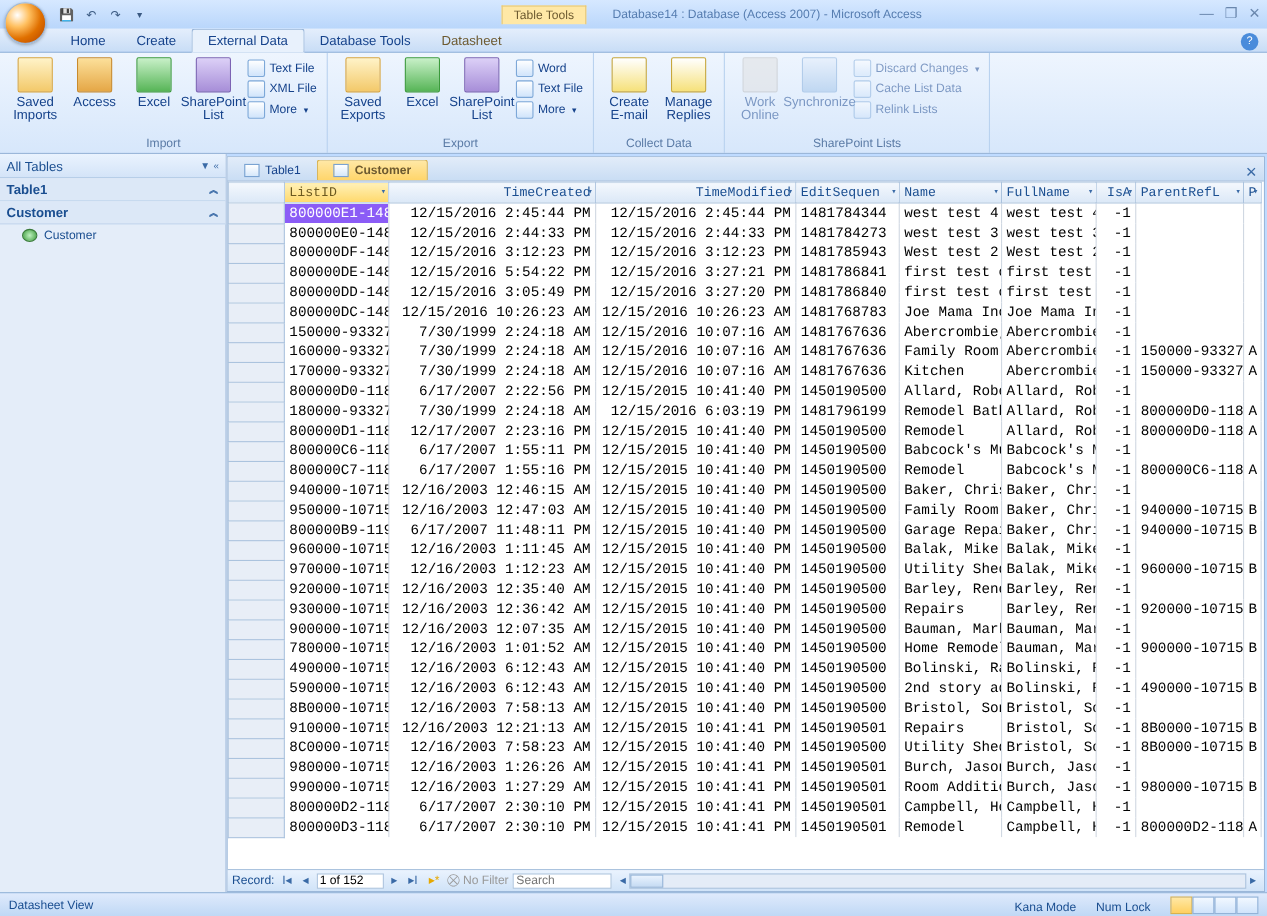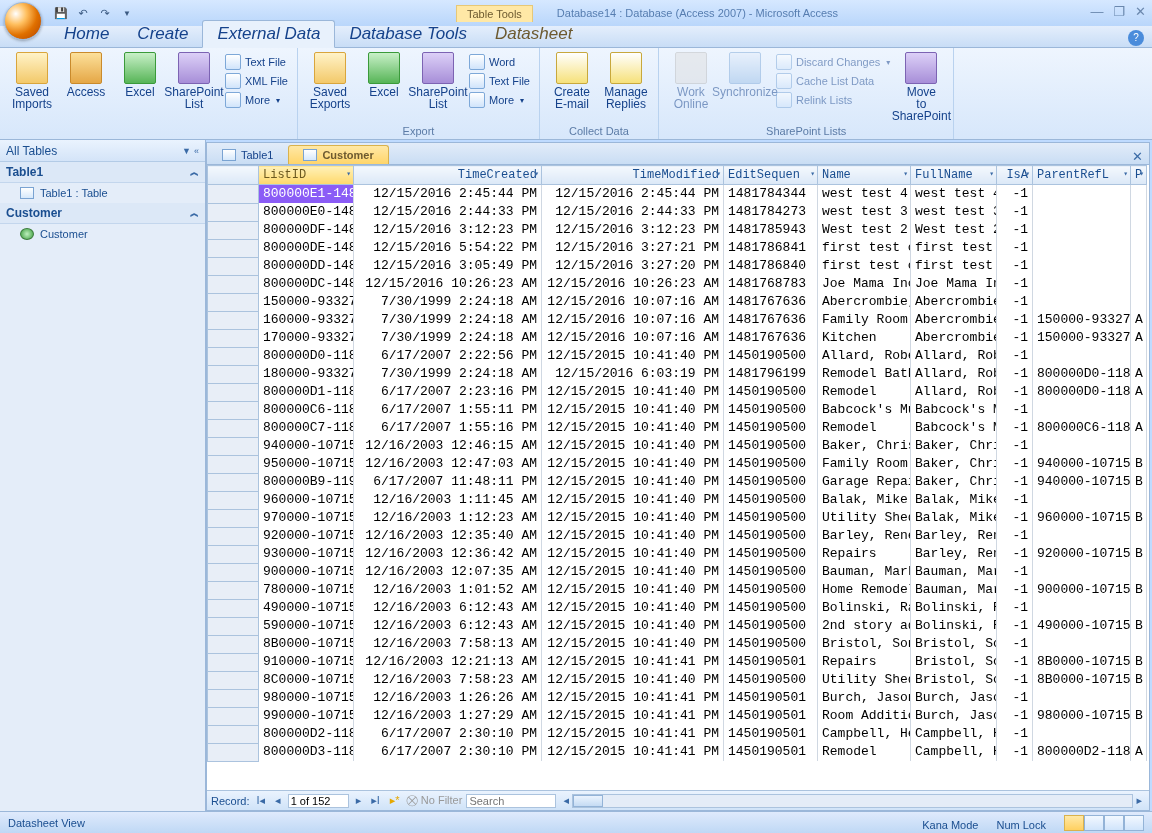--- a/index.html
+++ b/index.html
@@ -6,21 +6,21 @@
 body { font-family:"Segoe UI",Tahoma,sans-serif; font-size:11px; background:#bfdbff; color:#15428b; width:1152px; height:833px; overflow:hidden; display:flex; flex-direction:column; }
 .titlebar { height:26px; background:linear-gradient(#d6e8ff,#b9d6fb); display:flex; align-items:center; padding:0 4px; color:#3b5a82; position:relative; }
 .office-btn { width:38px; height:38px; border-radius:50%; background:radial-gradient(circle at 30% 30%, #fff,#ffc060 30%,#e07000 60%,#b04000); border:1px solid #9bb7d9; position:absolute; top:2px; left:4px; box-shadow:0 1px 3px rgba(0,0,0,.3); z-index:10; }
 .qat { margin-left:48px; display:flex; gap:4px; align-items:center; }
 .qat-btn { width:18px; height:18px; display:flex; align-items:center; justify-content:center; }
 .title-context { margin-left:320px; background:#ffe8a6; border:1px solid #e6c878; border-bottom:none; padding:2px 10px; font-size:11px; color:#6d5a30; }
 .title-text { margin-left:24px; color:#567db0; }
 .winctrls { position:absolute; right:6px; top:4px; display:flex; gap:10px; color:#6a87ad; font-size:13px; }
 
 .tabbar { height:22px; background:linear-gradient(#e4eefc,#c8ddf6); display:flex; align-items:flex-end; padding-left:50px; border-bottom:1px solid #9bb7d9; position:relative; }
-.tab { padding:3px 14px 3px; color:#15428b; cursor:pointer; font-size:17px;font-style:italic; }
+.tab { padding:3px 14px 3px; color:#15428b; cursor:pointer; font-size:12px; }
 .tab.active { background:#e8f1fc; border:1px solid #9bb7d9; border-bottom:1px solid #e8f1fc; border-radius:3px 3px 0 0; margin-bottom:-1px; }
 .tab.context { color:#6d5a30; }
 .helpbtn { position:absolute; right:8px; top:4px; width:16px; height:16px; border-radius:50%; background:#4a8cdb; color:#fff; font-size:10px; text-align:center; line-height:16px; }
 
 .ribbon { height:92px; background:linear-gradient(#eef5fe,#d7e7fb); border-bottom:1px solid #9bb7d9; display:flex; }
 .rgroup { display:flex; flex-direction:column; border-right:1px solid #b9d2ef; padding:2px 6px 1px; }
 .rgroup-body { display:flex; align-items:flex-start; flex:1; gap:2px; }
 .rgroup-label { text-align:center; font-size:11px; color:#5b7ba6; padding:1px 0; }
 .rbtn-lg { display:flex; flex-direction:column; align-items:center; justify-content:flex-start; width:52px; padding:2px 2px; text-align:center; line-height:12px; font-size:12px; color:#15428b; }
 .rbtn-lg .ico { width:32px; height:32px; margin-bottom:2px; }
@@ -143,20 +143,21 @@
           <div class="rbtn-sm">
             <span class="ico"></span>
             <span>XML File</span>
           </div>
           <div class="rbtn-sm arrow-down">
             <span class="ico"></span>
             <span>More</span>
           </div>
         </div>
       </div>
+      <div class="rgroup-label">Import</div>
     </div>
     <div class="rgroup">
       <div class="rgroup-body">
         <div class="rbtn-lg">
           <span class="ico folder"></span>
           <span>Saved<br>Exports</span>
         </div>
         <div class="rbtn-lg">
           <span class="ico excel"></span>
           <span>Excel</span>
@@ -211,47 +212,39 @@
             <span>Discard Changes</span>
           </div>
           <div class="rbtn-sm" style="opacity: 0.5; align-items: center;">
             <span class="ico"></span>
             <span>Cache List Data</span>
           </div>
           <div class="rbtn-sm" style="opacity: 0.5;">
             <span class="ico"></span>
             <span>Relink Lists</span>
           </div>
-        </div>
-        <div class="rbtn-lg">
-          <span class="ico sp"></span>
-          <span>Move<br>to SharePoint</span>
         </div>
       </div>
       <div class="rgroup-label">SharePoint Lists</div>
     </div>
   </div>
 
 <div class="workspace">
   <div class="navpane">
     <div class="nav-head">
       <span>All Tables</span>
       <div class="exp">
           <span>▼</span>
           <span>«</span>
         </div>
     </div>
     <div id="navgroups">
         <div class="nav-group">
           <span>Table1</span>
           <span class="chev">︽</span>
-        </div>
-        <div class="nav-item">
-          <span class="tico "></span>
-          <span>Table1 : Table</span>
         </div>
         <div class="nav-group">
           <span>Customer</span>
           <span class="chev">︽</span>
         </div>
         <div class="nav-item">
           <span class="tico globe"></span>
           <span>Customer</span>
         </div>
       </div>
@@ -414,21 +407,21 @@
               <td class="col-es">1481796199</td>
               <td class="col-name">Remodel Bath</td>
               <td class="col-fn">Allard, Robe</td>
               <td class="col-is">-1</td>
               <td class="col-pr">800000D0-118</td>
               <td class="col-p">A</td>
             </tr>
             <tr>
               <td class="rownum"></td>
               <td class="col-listid cell0">800000D1-118</td>
-              <td class="col-tc">6/17/2007 2:23:16 PM</td>
+              <td class="col-tc">12/17/2007 2:23:16 PM</td>
               <td class="col-tm">12/15/2015 10:41:40 PM</td>
               <td class="col-es">1450190500</td>
               <td class="col-name">Remodel</td>
               <td class="col-fn">Allard, Robe</td>
               <td class="col-is">-1</td>
               <td class="col-pr">800000D0-118</td>
               <td class="col-p">A</td>
             </tr>
             <tr>
               <td class="rownum"></td>

